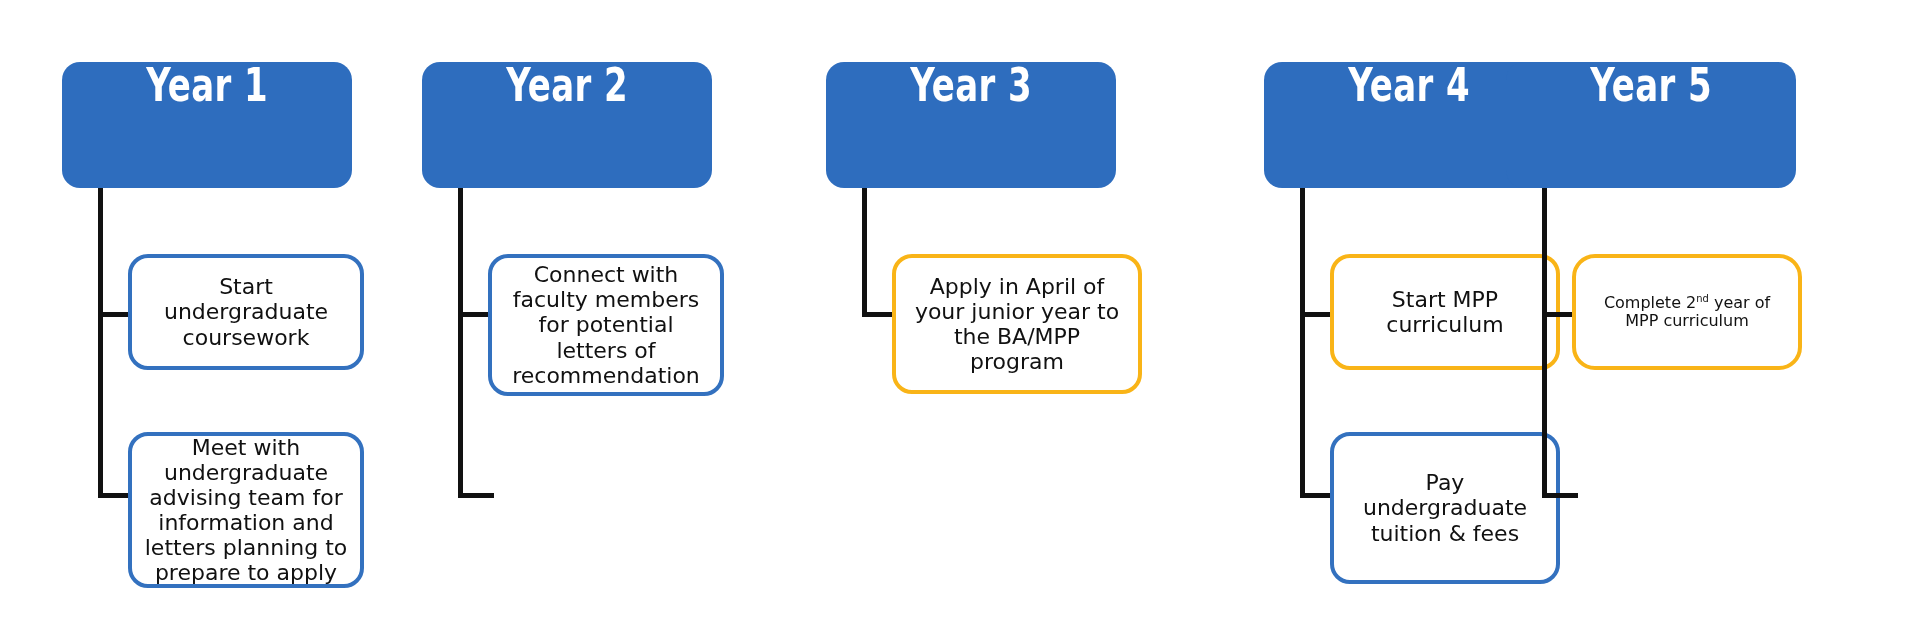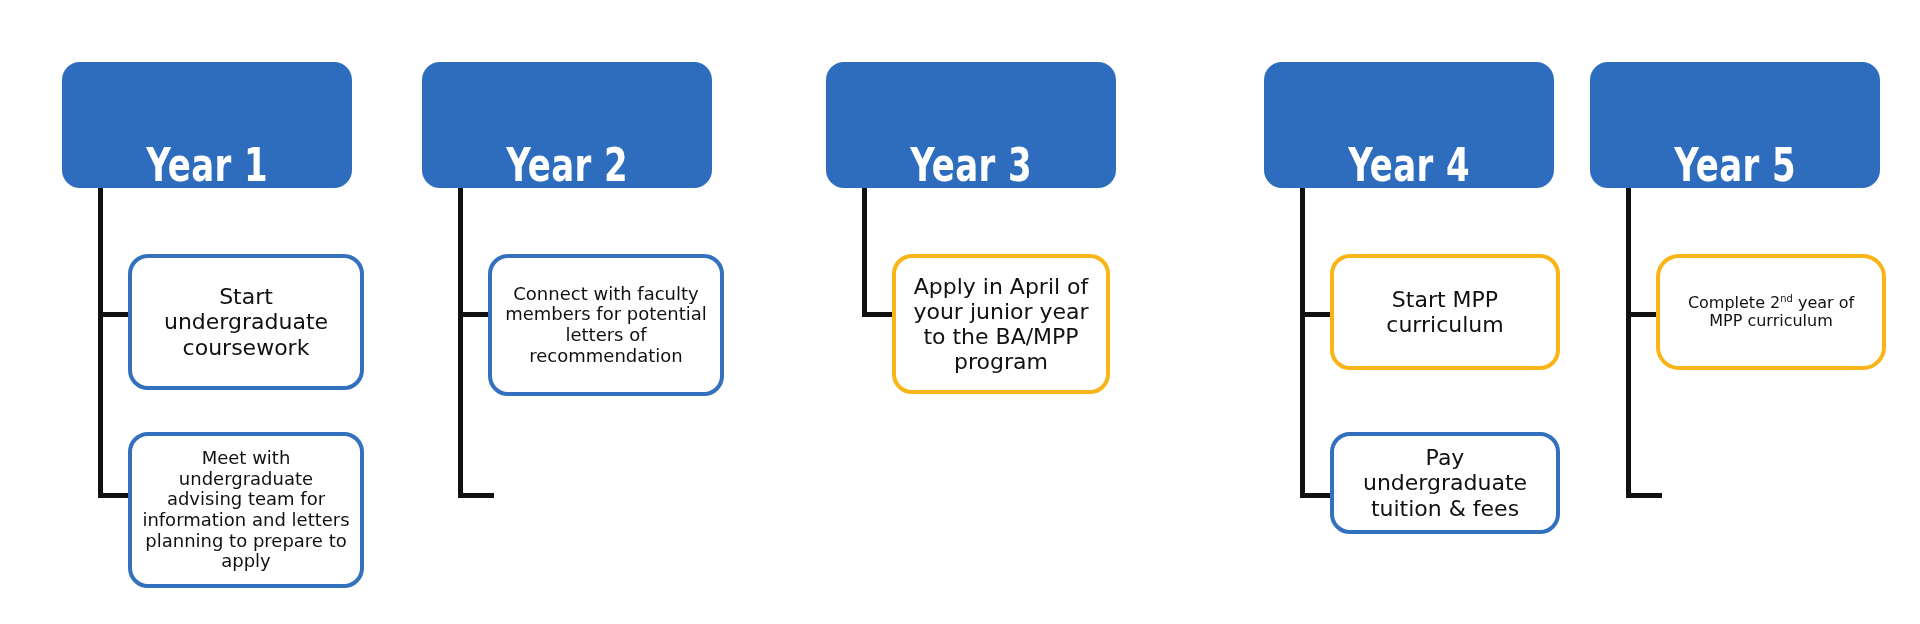--- a/index.html
+++ b/index.html
@@ -32,21 +32,21 @@
   
   .year-header {
     position: absolute;
     top: 62px;
     left: 0;
     width: 290px;
     height: 126px;
     background: #2E6DBE;
     border-radius: 18px;
     display: flex;
-    align-items: flex-end;
+    align-items: flex-start;
     justify-content: center;
     box-sizing: border-box;
   }
   .year-header-label {
     color: #ffffff;
     font-family: "DejaVu Sans Condensed", "Liberation Sans Narrow", "Liberation Sans", sans-serif;
     font-size: 46px;
     font-weight: bold;
     letter-spacing: 0.5px;
     line-height: 1;
@@ -92,36 +92,36 @@
   }
   sup {
     font-size: 0.62em;
     vertical-align: super;
     line-height: 0;
   }
 
   
   .fs-22 { font-size: 22px; }
   .fs-20 { font-size: 16px; border-radius: 23px; }
-  .fs-17 { font-size: 18px; }
+  .fs-17 { font-size: 22px; }
 </style>
 </head>
 <body>
 
 <div id="canvas">
 
   <div class="year-col" style="left:62px;">
     <div class="year-header">
       <span class="year-header-label">Year 1</span>
     </div>
     <div class="conn-vert" style="top:188px; height:310px;"></div>
     <div class="conn-horiz" style="top:312px; width:36px;"></div>
     <div class="conn-horiz" style="top:493px; width:36px;"></div>
 
-    <div class="node-box fs-22" style="top:254px; width:236px; height:136px;">
+    <div class="node-box fs-22" style="top:254px; width:236px; height:116px;">
       <span class="node-text">Start undergraduate coursework</span>
     </div>
     <div class="node-box fs-17" style="top:432px; width:236px; height:156px;">
       <span class="node-text">Meet with undergraduate advising team for information and letters planning to prepare to apply</span>
     </div>
   </div>
 
   <div class="year-col" style="left:422px;">
     <div class="year-header">
       <span class="year-header-label">Year 2</span>
@@ -135,42 +135,42 @@
     </div>
   </div>
 
   <div class="year-col" style="left:826px;">
     <div class="year-header">
       <span class="year-header-label">Year 3</span>
     </div>
     <div class="conn-vert" style="top:188px; height:129px;"></div>
     <div class="conn-horiz" style="top:312px; width:36px;"></div>
 
-    <div class="node-box amber fs-22" style="top:254px; width:218px; height:140px;">
+    <div class="node-box amber fs-22" style="top:254px; width:250px; height:140px;">
       <span class="node-text">Apply in April of your junior year to the BA/MPP program</span>
     </div>
   </div>
 
   <div class="year-col" style="left:1264px;">
     <div class="year-header">
       <span class="year-header-label">Year 4</span>
     </div>
     <div class="conn-vert" style="top:188px; height:310px;"></div>
     <div class="conn-horiz" style="top:312px; width:36px;"></div>
     <div class="conn-horiz" style="top:493px; width:36px;"></div>
 
     <div class="node-box amber fs-22" style="top:254px; width:230px; height:116px;">
       <span class="node-text">Start MPP curriculum</span>
     </div>
-    <div class="node-box fs-22" style="top:432px; width:230px; height:102px;">
+    <div class="node-box fs-22" style="top:432px; width:230px; height:152px;">
       <span class="node-text">Pay undergraduate tuition &amp; fees</span>
     </div>
   </div>
 
-  <div class="year-col" style="left:1590px;">
+  <div class="year-col" style="left:1506px;">
     <div class="year-header">
       <span class="year-header-label">Year 5</span>
     </div>
     <div class="conn-vert" style="top:188px; height:310px;"></div>
     <div class="conn-horiz" style="top:312px; width:36px;"></div>
     <div class="conn-horiz" style="top:493px; width:36px;"></div>
 
     <div class="node-box amber fs-20" style="top:254px; width:230px; height:116px;">
       <span class="node-text"><span>Complete 2</span><sup>nd</sup><span> year of MPP curriculum</span></span>
     </div>

